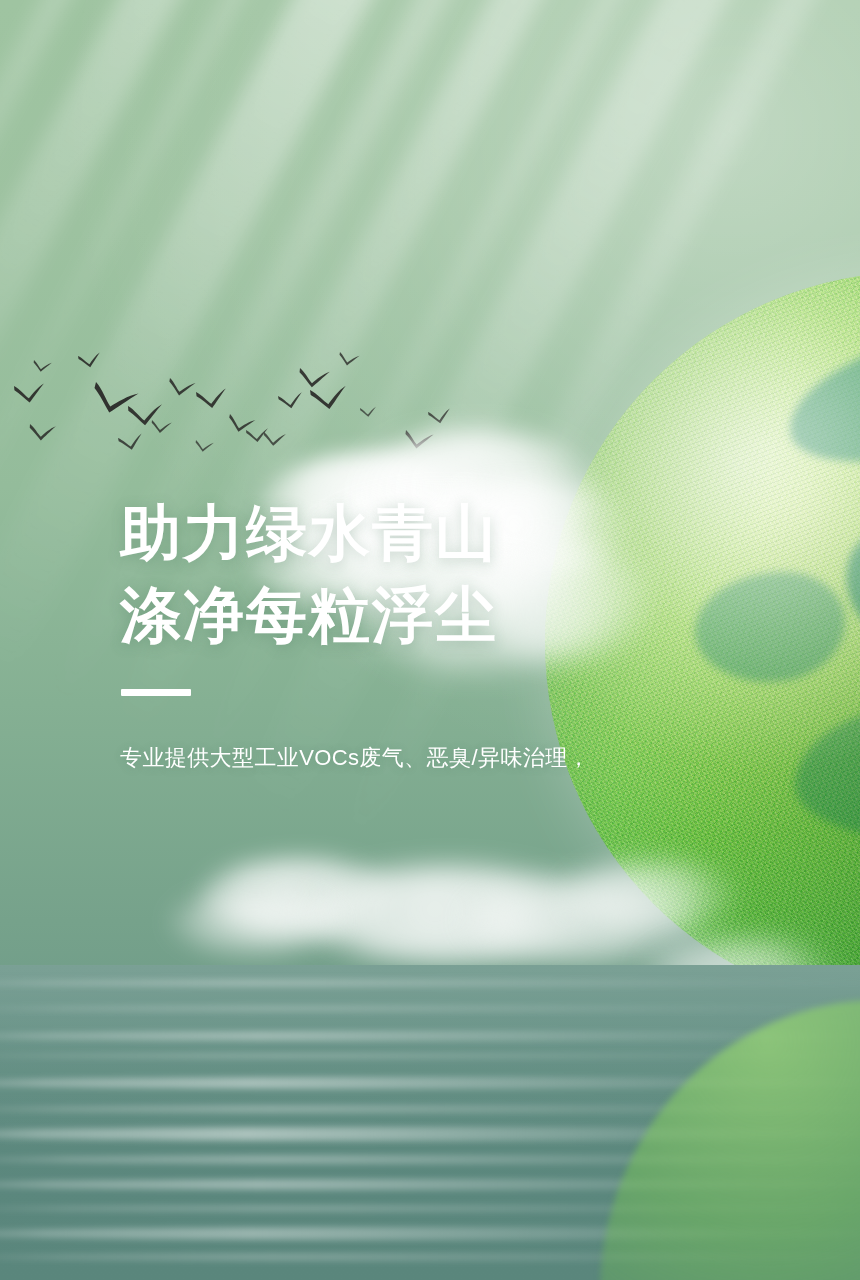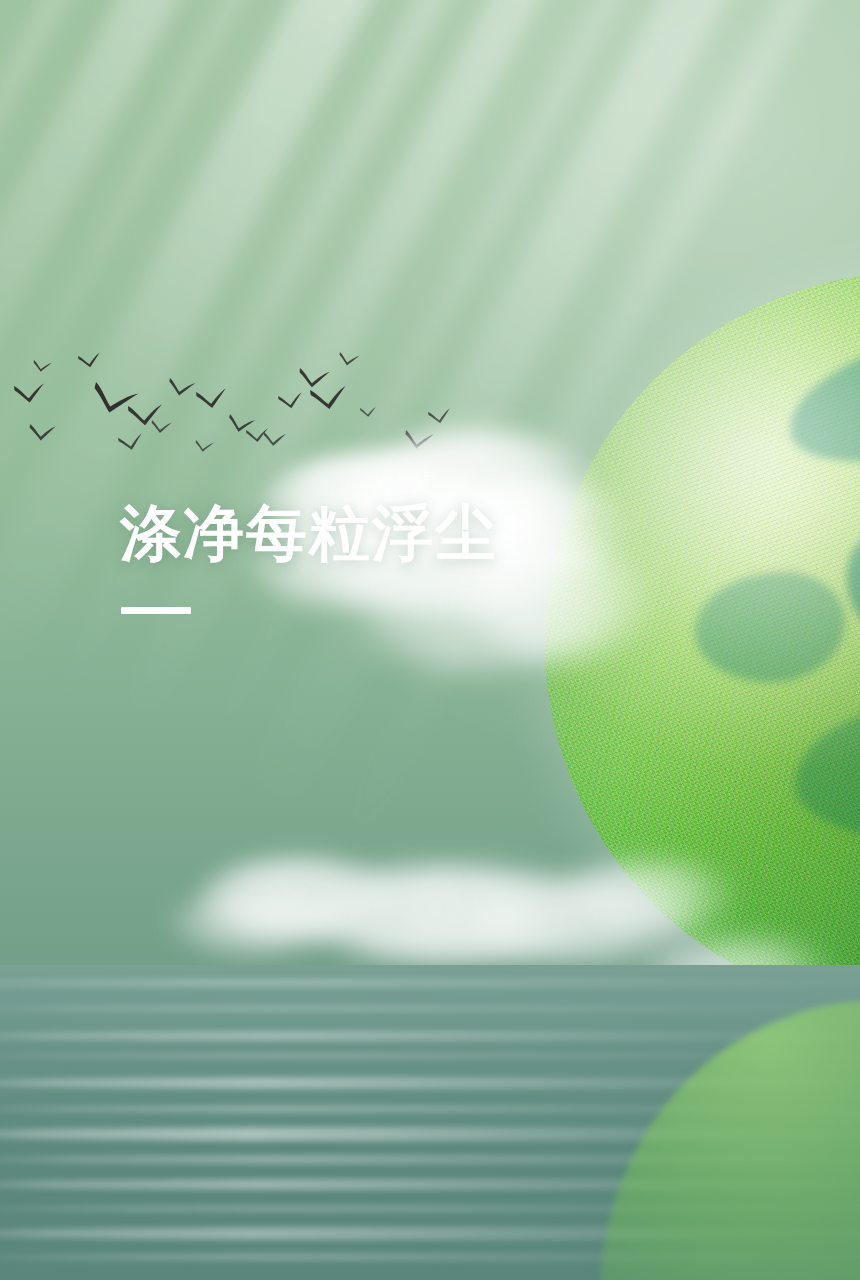--- a/index.html
+++ b/index.html
@@ -378,17 +378,19 @@
         <div class="wave" style="top: 262px; height: 13px; opacity: 0.48; transform: translateX(-12px);"></div>
         <div class="wave" style="top: 288px; height: 8px; opacity: 0.3; transform: translateX(8px);"></div>
       </div>
   </div>
 
   <div class="globe-reflect">
     <div class="globe-reflect-tex"></div>
   </div>
 
   <div class="content">
+    <h1 class="headline">助力绿水青山</h1>
     <h1 class="headline">涤净每粒浮尘</h1>
     <div class="divider"></div>
+    <p class="subtitle">专业提供大型工业VOCs废气、恶臭/异味治理，</p>
   </div>
 
 </div>
 
 </body></html>

